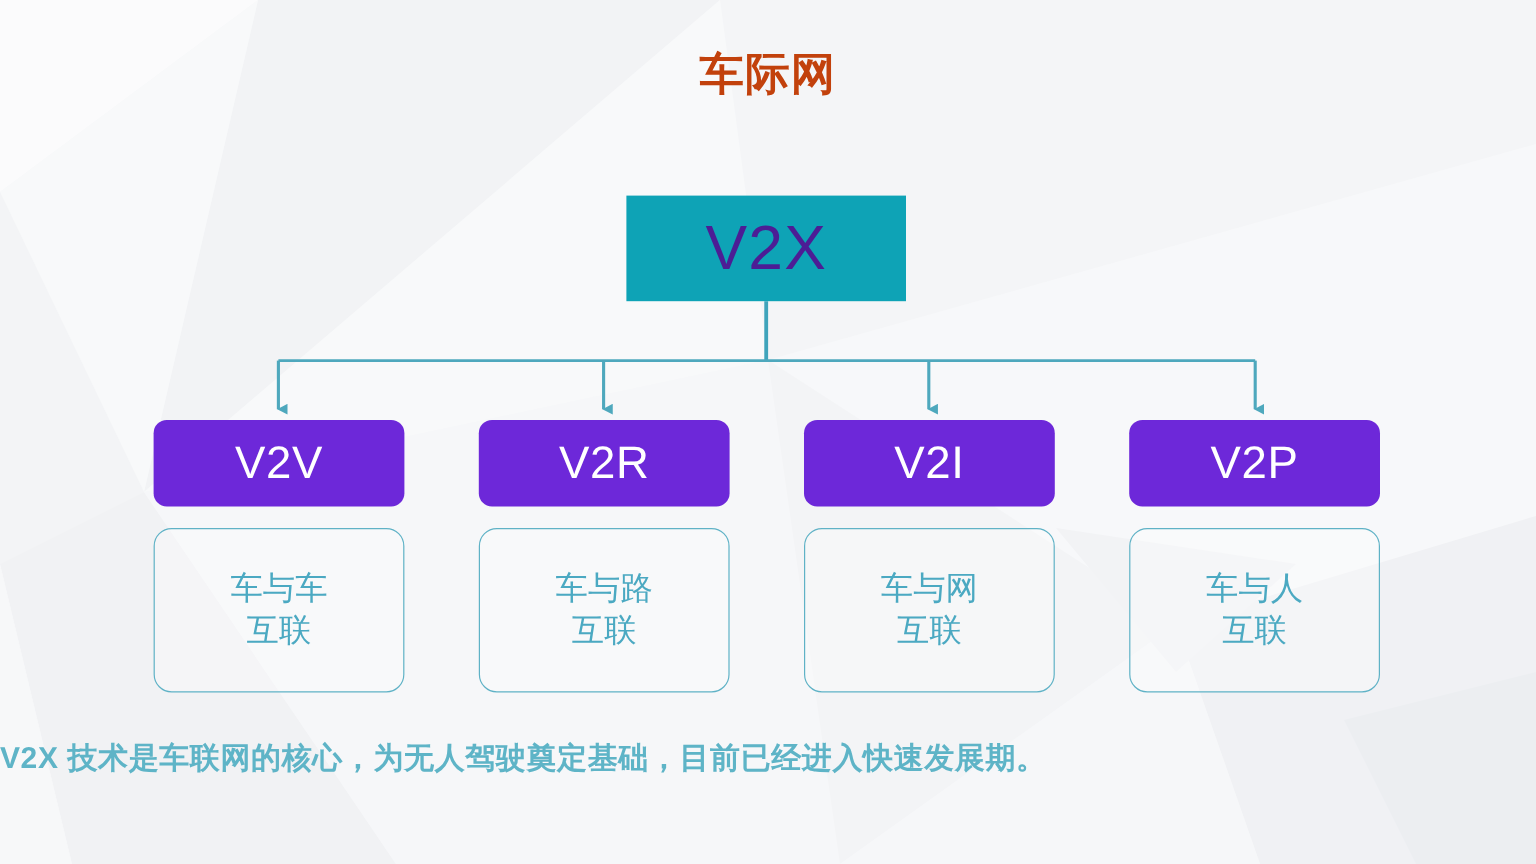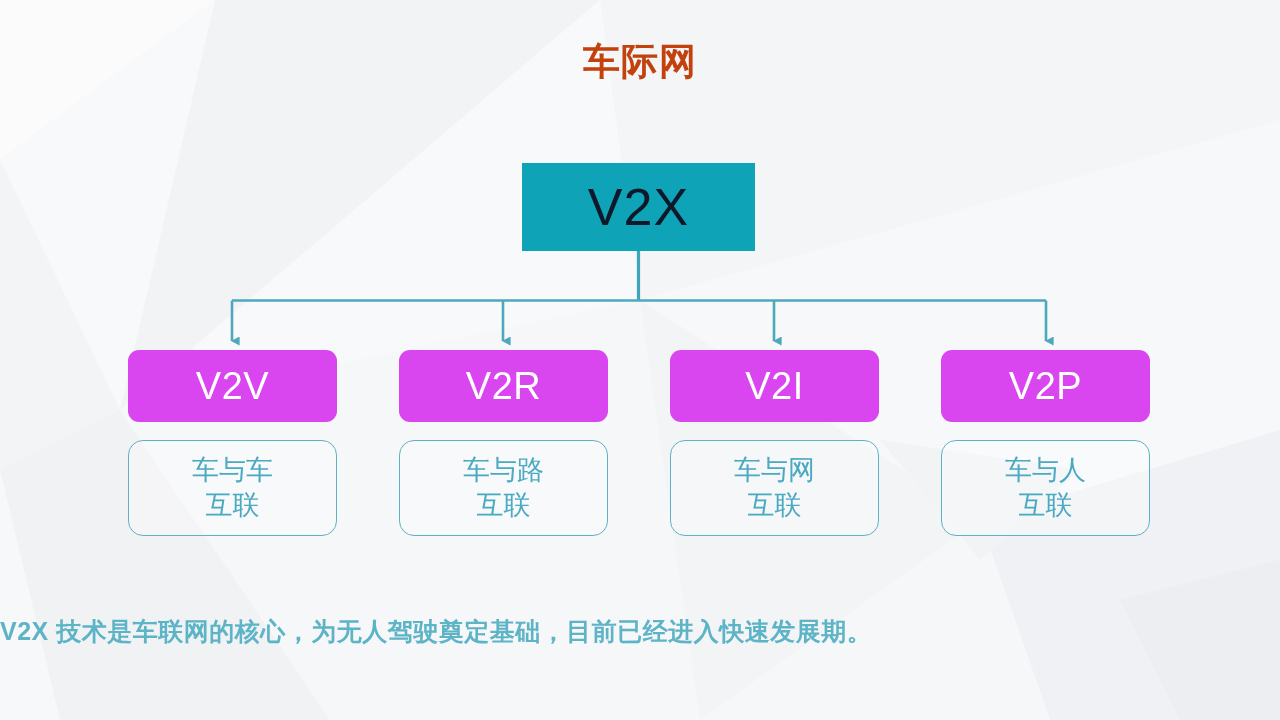--- a/index.html
+++ b/index.html
@@ -21,42 +21,42 @@
     color:#c2410c;
     line-height:1.1;
   }
 
   
   .root-node {
     position:absolute;
     left:522px; top:163px; width:233px; height:88px;
     background:#0ea3b6;
     display:flex; align-items:center; justify-content:center;
-    color:#0f172a; font-size:52px; font-weight:400; letter-spacing:1px;
+    color:#4c1d95; font-size:52px; font-weight:400; letter-spacing:1px;
   }
 
   
   #connectors { position:absolute; left:0; top:0; width:1280px; height:720px; }
 
   
   .branch { position:absolute; top:350px; width:209px; }
   .branch-b0 { left:128px; }
   .branch-b1 { left:399px; }
   .branch-b2 { left:670px; }
   .branch-b3 { left:941px; }
 
   .branch-head {
     height:72px; border-radius:11px;
-    background:#d946ef;
+    background:#6d28d9;
     display:flex; align-items:center; justify-content:center;
     color:#ffffff; font-size:38px; font-weight:400; letter-spacing:0.5px;
   }
   .branch-body {
     margin-top:18px;
-    height:96px;
+    height:137px;
     border:1.6px solid #5fb2c6;
     border-radius:15px;
     background:rgba(255,255,255,0.28);
     display:flex; flex-direction:column;
     align-items:center; justify-content:center;
     color:#4ba9c2; font-size:27px; line-height:1.28;
     font-family:"DejaVu Sans", "Liberation Sans", sans-serif;
   }
   .branch-body span { display:block; }
 

